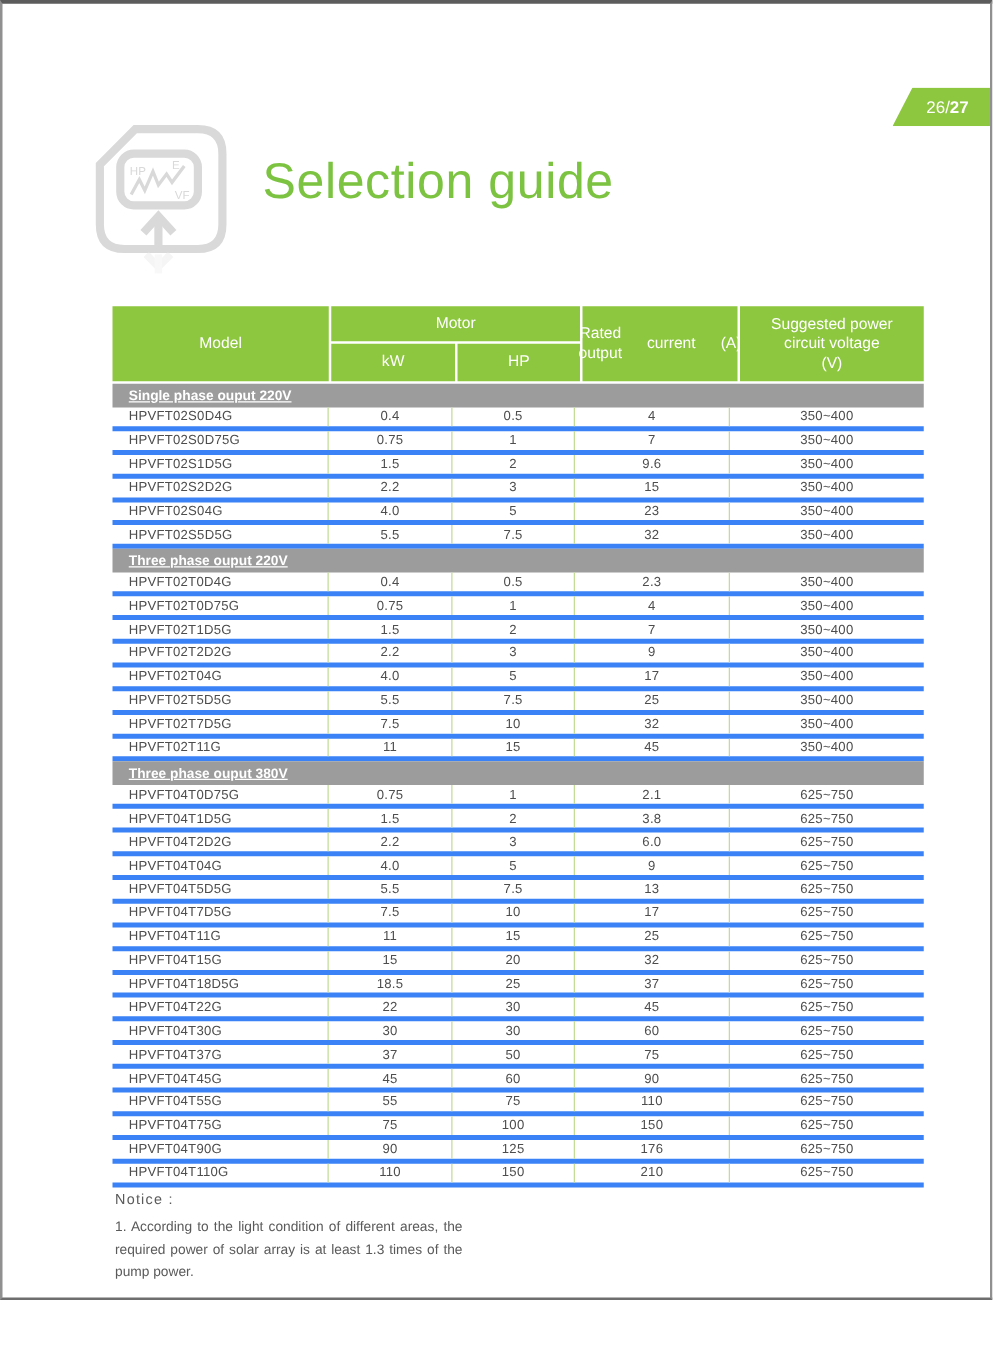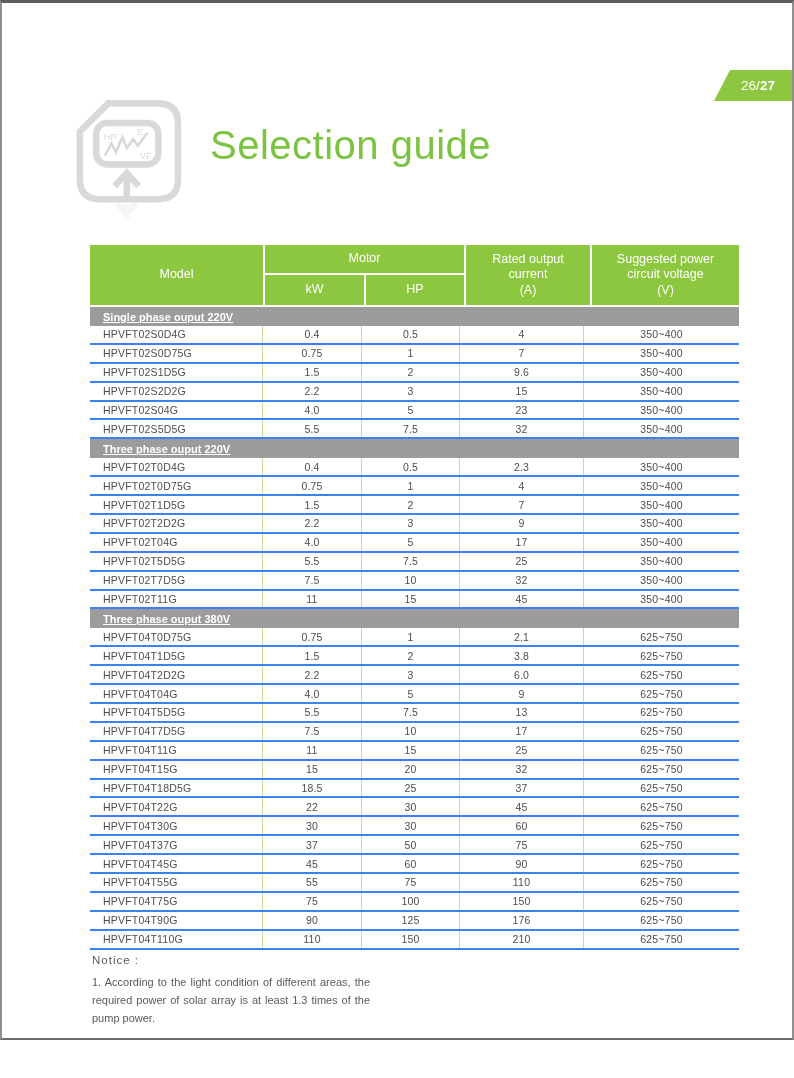--- a/index.html
+++ b/index.html
@@ -51,36 +51,36 @@
   }
   .hcell {
     background:#8dc63f; color:#ffffff; font-size:12.5px;
     display:flex; align-items:center; justify-content:center;
     text-align:center; line-height:1.25;
   }
   .h-model     { grid-column:1; grid-row:1 / 3; }
   .h-motor     { grid-column:2 / 4; grid-row:1; }
   .h-kw        { grid-column:2; grid-row:2; }
   .h-hp        { grid-column:3; grid-row:2; }
-  .h-rated     { grid-column:4; grid-row:1 / 3; flex-direction:column; }
+  .h-rated     { grid-column:4; grid-row:1 / 3; flex-direction:row;gap:20px; }
   .h-suggested { grid-column:5; grid-row:1 / 3; flex-direction:column; }
   .hcell span { display:block; }
 
   .section-row {
     height:19px; background:#9c9c9c;
     color:#ffffff; font-size:11px; font-weight:bold;
     display:flex; align-items:center;
     padding-left:13px;
     text-decoration:underline;
   }
   .data-row {
     display:grid;
     grid-template-columns:173px 99px 98px 124px 1fr;
     height:18.9px;
-    border-bottom:2px solid #3b82f6;
+    border-bottom:4px solid #3b82f6;
     font-size:10.5px; color:#4d4d4d;
   }
   .cell {
     display:flex; align-items:center; justify-content:center;
     border-right:1px solid #c3dc96;
     letter-spacing:0.2px;
   }
   .cell.c0 { justify-content:flex-start; padding-left:13px; }
   .cell.c4 { border-right:none; }
 

